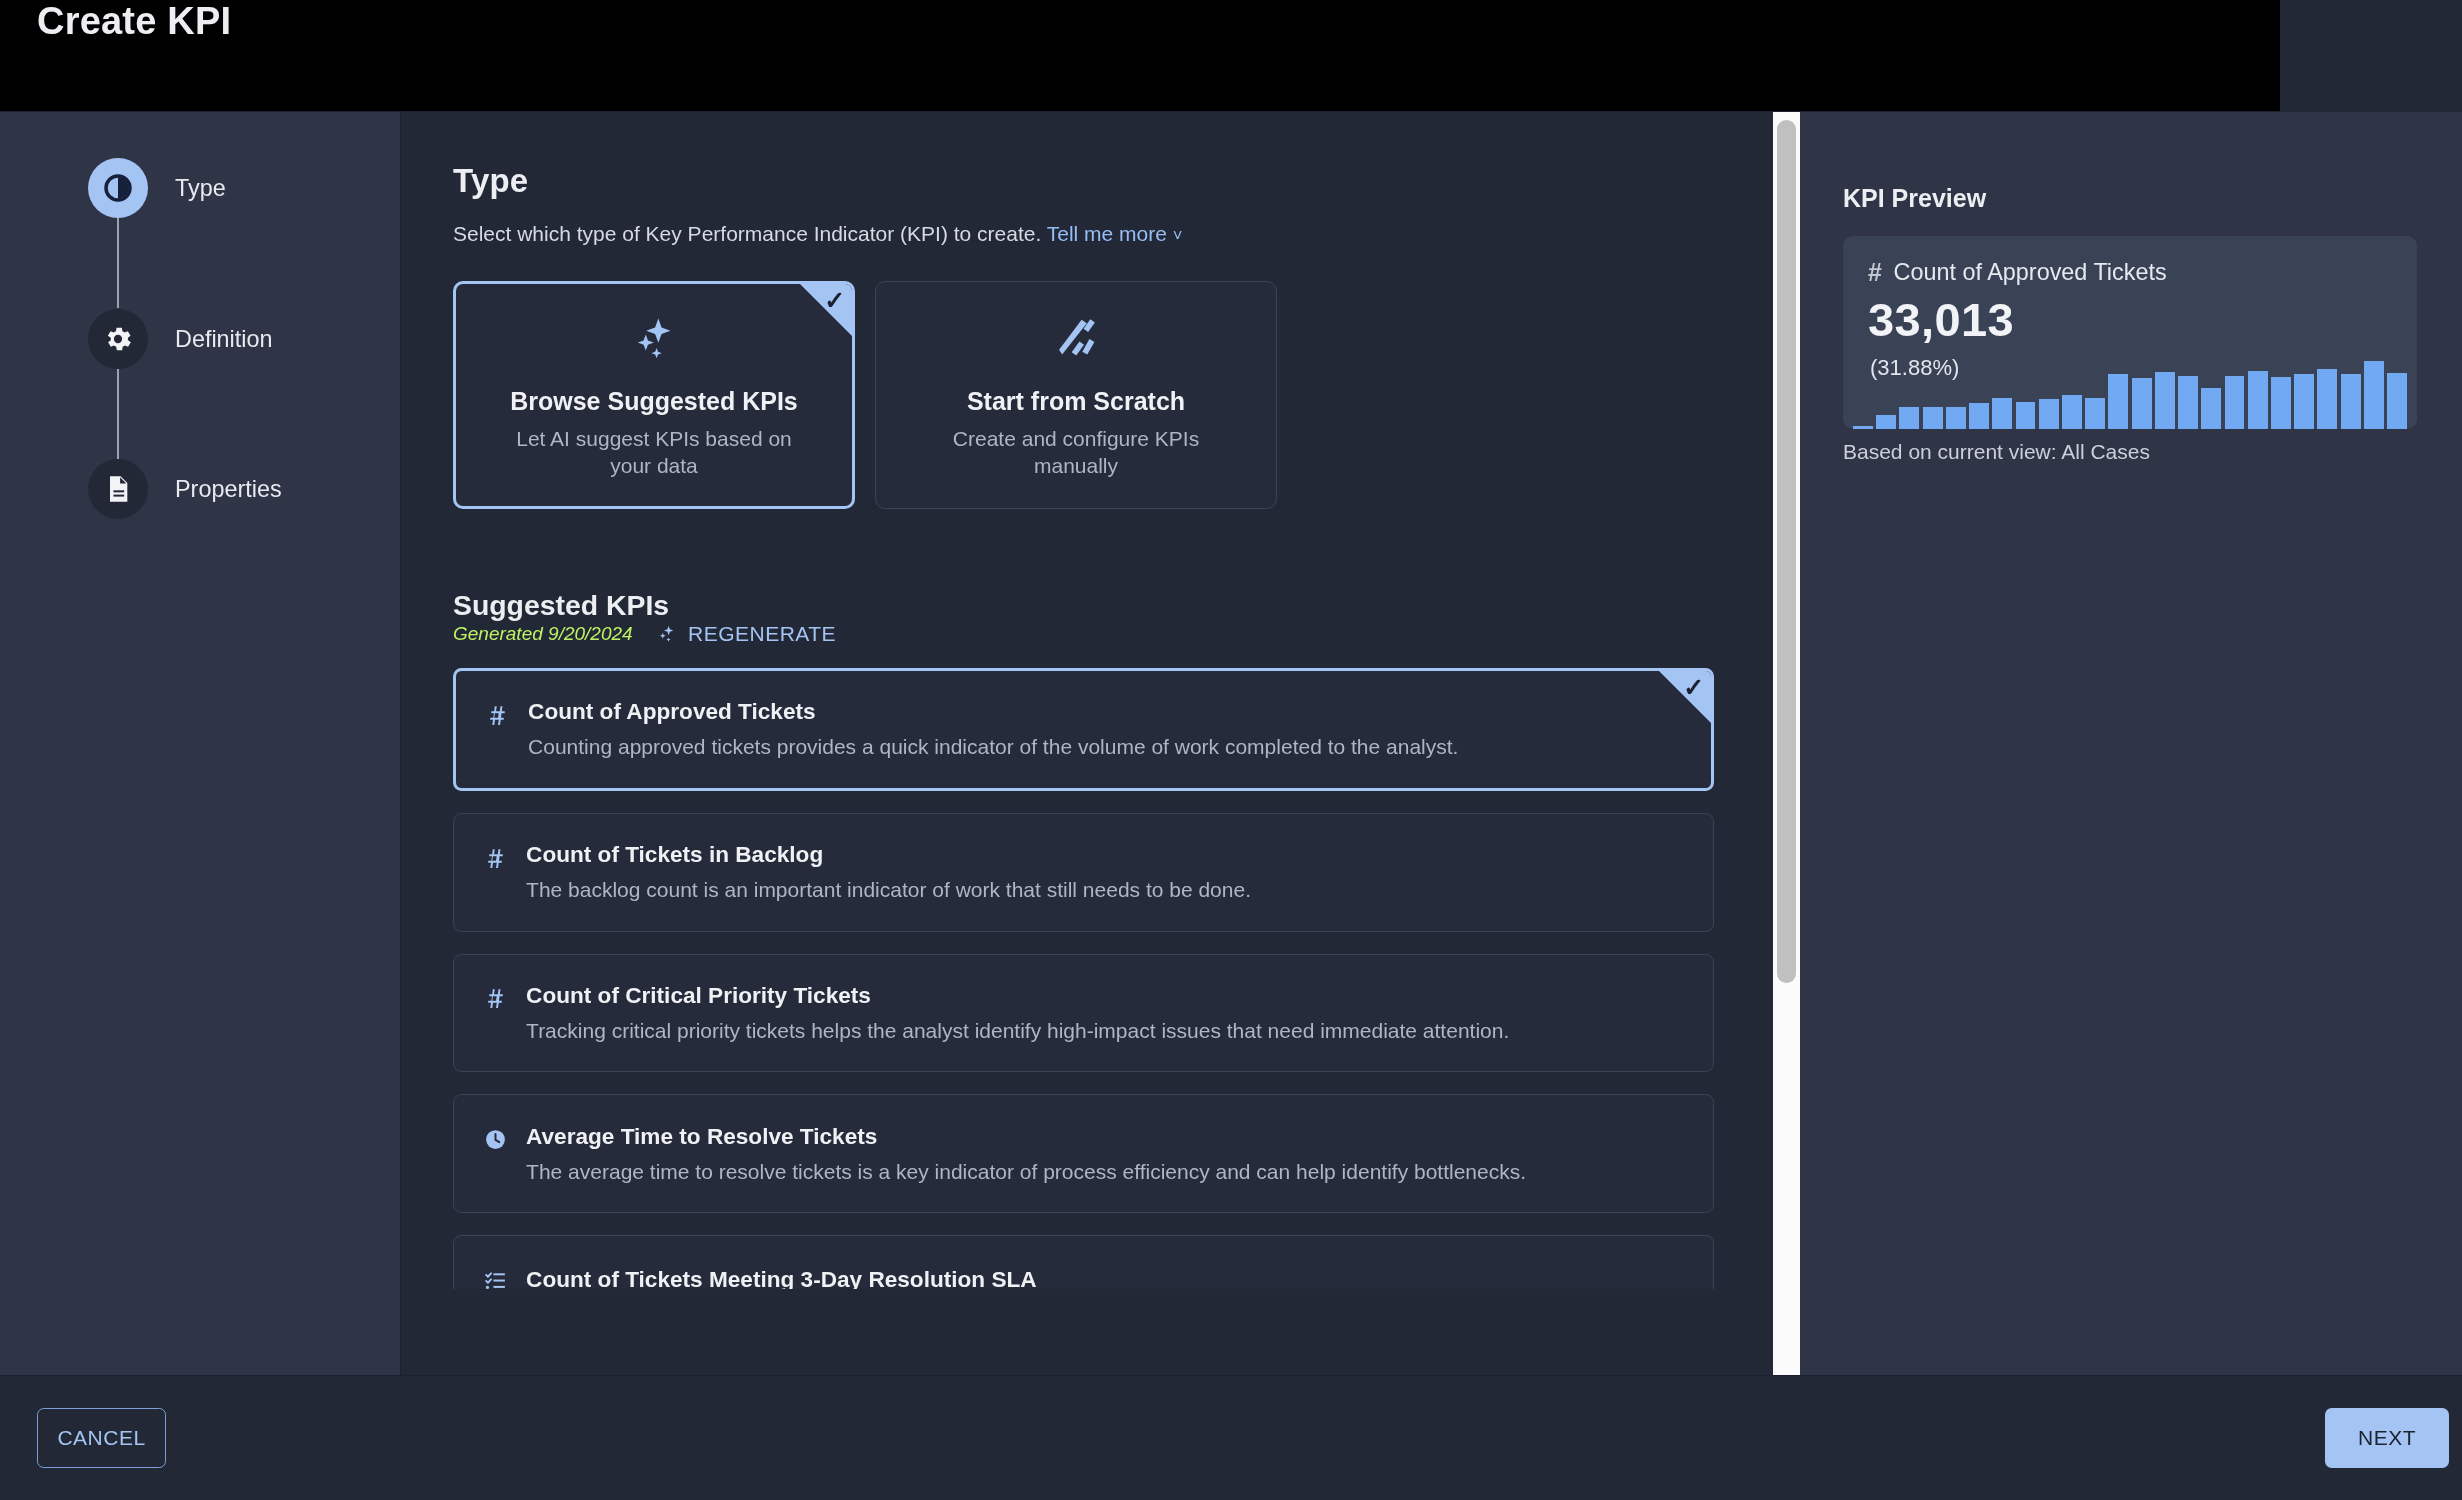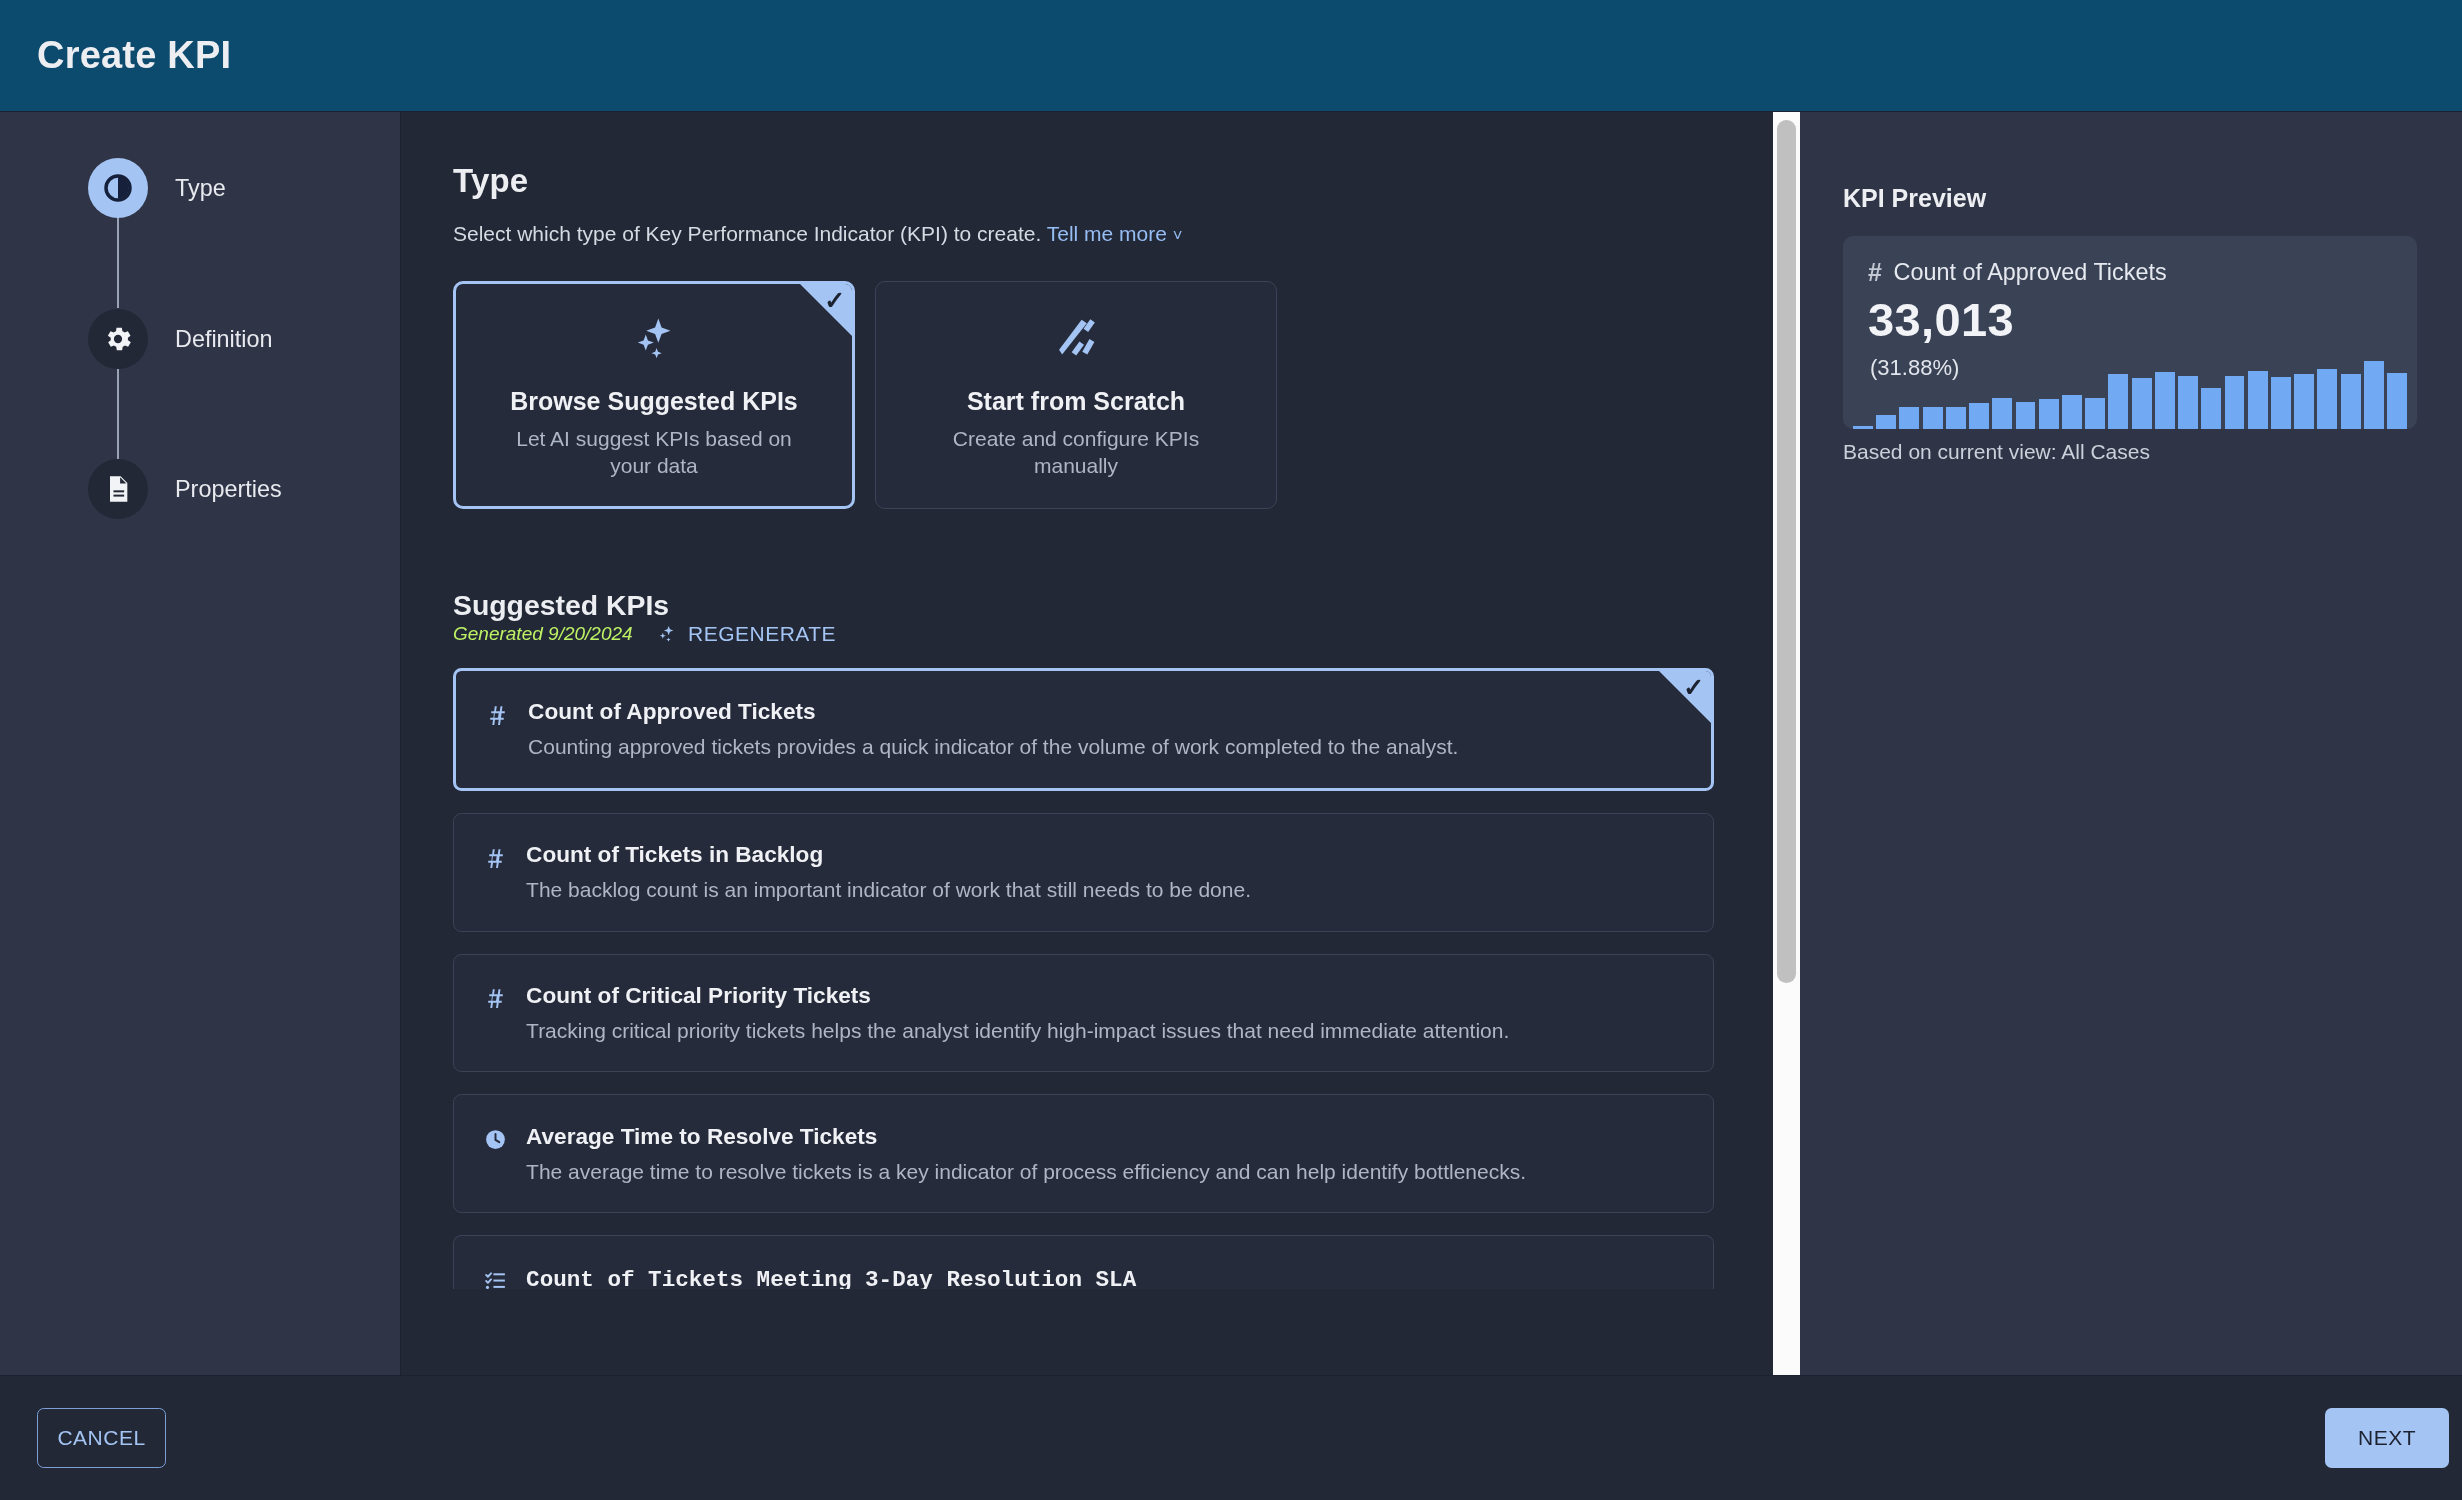--- a/index.html
+++ b/index.html
@@ -6,24 +6,24 @@
   html, body {
     width: 2462px; height: 1501px;
     background: #222836;
     font-family: "Liberation Sans", sans-serif;
     overflow: hidden;
   }
 
   
   .app-header {
     position: absolute; left: 0; top: 0;
-    width: 2462px; height: 112px;
-    background: #0c4a6e;
+    width: 2280px; height: 112px;
+    background: #000000;
     border-bottom: 1.7px solid #1b2130;
-    display: flex; align-items: center;
+    display: flex; 
   }
   .app-title {
     margin-left: 37px;
     font-size: 38px; font-weight: bold;
     color: #eceef2; letter-spacing: 0.2px;
   }
 
   
   .body-region {
     position: absolute; left: 0; top: 112px;
@@ -153,21 +153,21 @@
   .kpi-item.selected { border: 3.3px solid #a4c4f4; }
   .kpi-row { display: flex; align-items: flex-start; gap: 16.7px; }
   .kpi-icon {
     flex: 0 0 auto; width: 28.4px; height: 28.4px; margin-top: 1.7px;
     display: flex; align-items: center; justify-content: center;
   }
   .kpi-text { flex: 1 1 auto; }
   .kpi-name { font-size: 22.6px; font-weight: bold; color: #f0f1f5; }
   .kpi-desc { margin-top: 10px; font-size: 21px; color: #aeb5c4; }
   .kpi-item.clipped { padding-bottom: 0; margin-bottom: 16px; border-bottom: none;
-    border-bottom-left-radius: 0; border-bottom-right-radius: 0; height: 54px; font-family: Liberation Mono, monospace; }
+    border-bottom-left-radius: 0; border-bottom-right-radius: 0; height: 54px; }
   .kpi-item.clipped .kpi-row { align-items: center; }
 
   
   .scrollbar {
     position: absolute; left: 1773px; top: 0;
     width: 27px; height: 1263px;
     background: #fbfbfc;
   }
   .scroll-thumb {
     position: absolute; left: 4.2px; top: 8.4px;

